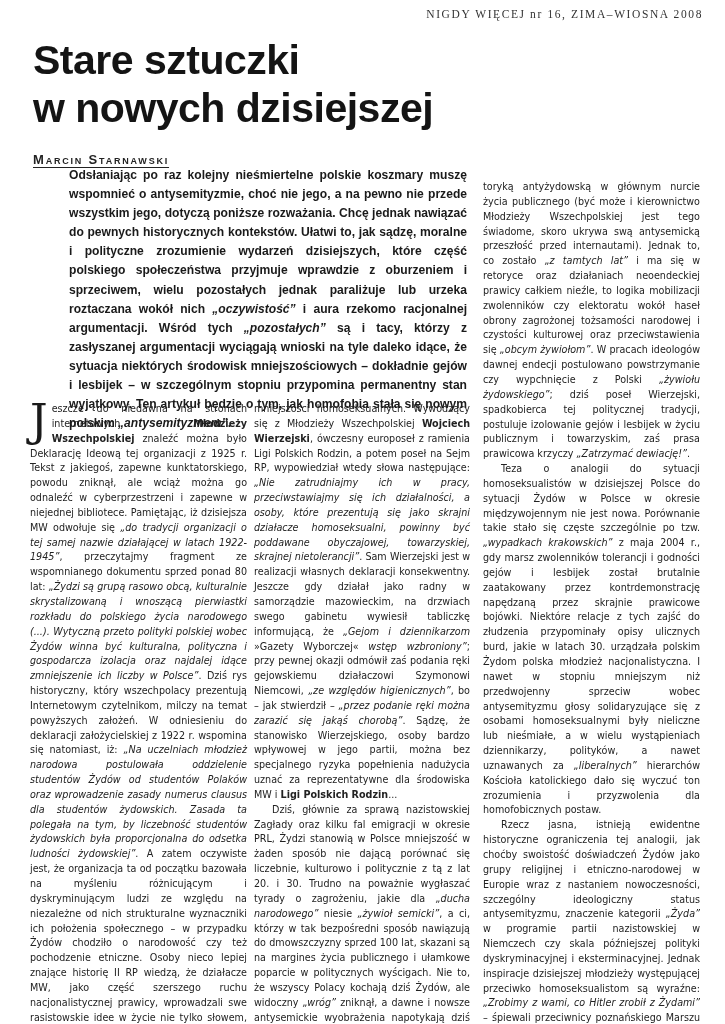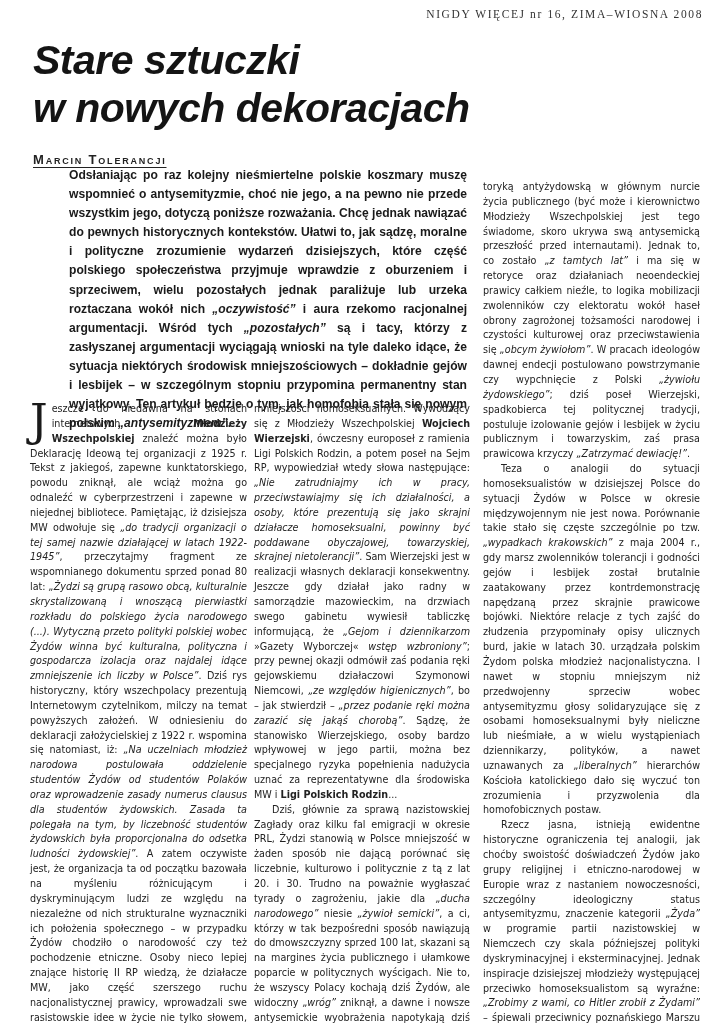--- a/index.html
+++ b/index.html
@@ -1,42 +1,42 @@
 <!DOCTYPE html>
 <html><head>
 <meta charset="utf-8">
 <style>
   html,body{margin:0;padding:0;background:#fff;}
   body{width:725px;height:1024px;position:relative;overflow:hidden;color:#1a1a1a;}
   .running-head{position:absolute;top:8px;right:22px;font-family:Liberation Serif, serif;font-size:11.5px;letter-spacing:1.6px;color:#333;}
-  .title{position:absolute;left:33px;top:36px;margin:0;font-family:"Liberation Sans",sans-serif;font-weight:900;font-size:41px;line-height:48px;letter-spacing:-0.5px;color:#141414;font-style:italic;}
+  .title{position:absolute;left:33px;top:36px;margin:0;font-family:"Liberation Sans",sans-serif;font-weight:900;font-size:41px;line-height:48px;letter-spacing:-0.5px;color:#141414;}
   .title span{display:block;}
   .author{position:absolute;left:33px;top:152px;font-family:"Liberation Sans",sans-serif;font-weight:bold;font-size:13px;letter-spacing:1.8px;font-variant:small-caps;text-decoration:underline;text-underline-offset:3px;color:#222;}
   .lead{position:absolute;left:69px;top:166px;width:398px;margin:0;font-family:"Liberation Sans",sans-serif;font-weight:bold;font-size:12.1px;line-height:19.1px;text-align:justify;color:#1a1a1a;}
   .col{position:absolute;font-family:"DejaVu Sans",sans-serif;font-size:9.6px;line-height:14.85px;text-align:justify;color:#222;hyphens:manual;}
   .col p{margin:0;}
   .col p.indent{text-indent:18px;}
   .col-left{left:30px;top:402px;width:217px;}
   .col-mid{left:254px;top:402px;width:216px;}
   .col-right{left:483px;top:180px;width:217px;}
   .dropcap{float:left;font-family:"DejaVu Serif",serif;font-size:44px;line-height:36px;margin:1px 4px 0 0;color:#1a1a1a;}
   i{}
   b{font-weight:bold;}
 </style>
 </head>
 <body>
 
 <div class="running-head">NIGDY WIĘCEJ nr 16, ZIMA–WIOSNA 2008</div>
 
 <h1 class="title">
   <span>Stare sztuczki</span>
-  <span>w nowych dekoracjach</span>
+  <span>w nowych dzisiejszej</span>
 </h1>
 
-<div class="author">Marcin Tolerancji</div>
+<div class="author">Marcin Starnawski</div>
 
 <p class="lead"><span>Odsłaniając po raz kolejny nieśmiertelne polskie koszmary muszę wspomnieć o antysemityzmie, choć nie jego, a na pewno nie przede wszystkim jego, dotyczą poniższe rozważania. Chcę jednak nawiązać do pewnych historycznych kontekstów. Ułatwi to, jak sądzę, moralne i polityczne zrozumienie wydarzeń dzisiejszych, które część polskiego społeczeństwa przyjmuje wprawdzie z oburzeniem i sprzeciwem, wielu pozostałych jednak paraliżuje lub urzeka roztaczana wokół nich </span><i>„oczywistość”</i><span> i aura rzekomo racjonalnej argumentacji. Wśród tych </span><i>„pozostałych”</i><span> są i tacy, którzy z zasłyszanej argumentacji wyciągają wnioski na tyle daleko idące, że sytuacja niektórych środowisk mniejszościowych – dokładnie gejów i lesbijek – w szczególnym stopniu przypomina permanentny stan wyjątkowy. Ten artykuł będzie o tym, jak homofobia stała się nowym polskim </span><i>„antysemityzmem”</i><span>.</span></p>
 
 <div class="col col-left">
   <p><span class="dropcap">J</span><span>eszcze do niedawna na stronach internetowych </span><b>Młodzieży Wszechpolskiej</b><span> znaleźć można było Deklarację Ideową tej organizacji z 1925 r. Tekst z jakiegoś, zapewne kunktatorskiego, powodu zniknął, ale wciąż można go odnaleźć w cyberprzestrzeni i zapewne w niejednej bibliotece. Pamiętając, iż dzisiejsza MW odwołuje się </span><i>„do tradycji organizacji o tej samej nazwie działającej w latach 1922-1945”</i><span>, przeczytajmy fragment ze wspomnianego dokumentu sprzed ponad 80 lat: </span><i>„Żydzi są grupą rasowo obcą, kulturalnie skrystalizowaną i wnoszącą pierwiastki rozkładu do polskiego życia narodowego (...). Wytyczną przeto polityki polskiej wobec Żydów winna być kulturalna, polityczna i gospodarcza izolacja oraz najdalej idące zmniejszenie ich liczby w Polsce”</i><span>. Dziś rys historyczny, który wszechpolacy prezentują Internetowym czytelnikom, milczy na temat powyższych założeń. W odniesieniu do deklaracji założycielskiej z 1922 r. wspomina się natomiast, iż: </span><i>„Na uczelniach młodzież narodowa postulowała oddzielenie studentów Żydów od studentów Polaków oraz wprowadzenie zasady numerus clausus dla studentów żydowskich. Zasada ta polegała na tym, by liczebność studentów żydowskich była proporcjonalna do odsetka ludności żydowskiej”</i><span>. A zatem oczywiste jest, że organizacja ta od początku bazowała na myśleniu różnicującym i dyskryminującym ludzi ze względu na niezależne od nich strukturalne wyznaczniki ich położenia społecznego – w przypadku Żydów chodziło o narodowość czy też pochodzenie etniczne. Osoby nieco lepiej znające historię II RP wiedzą, że działacze MW, jako część szerszego ruchu nacjonalistycznej prawicy, wprowadzali swe rasistowskie idee w życie nie tylko słowem, ale i agresywnym czynem.</span></p>
 
 </div>
 
 <div class="col col-mid">
   <p><span>mniejszości homoseksualnych. Wywodzący się z Młodzieży Wszechpolskiej </span><b>Wojciech Wierzejski</b><span>, ówczesny europoseł z ramienia Ligi Polskich Rodzin, a potem poseł na Sejm RP, wypowiedział wtedy słowa następujące: </span><i>„Nie zatrudniajmy ich w pracy, przeciwstawiajmy się ich działalności, a osoby, które prezentują się jako skrajni działacze homoseksualni, powinny być poddawane obyczajowej, towarzyskiej, skrajnej nietolerancji”</i><span>. Sam Wierzejski jest w realizacji własnych deklaracji konsekwentny. Jeszcze gdy działał jako radny w samorządzie mazowieckim, na drzwiach swego gabinetu wywiesił tabliczkę informującą, że </span><i>„Gejom i dziennikarzom</i><span> »Gazety Wyborczej« </span><i>wstęp wzbroniony”</i><span>; przy pewnej okazji odmówił zaś podania ręki gejowskiemu działaczowi Szymonowi Niemcowi, </span><i>„ze względów higienicznych”</i><span>, bo – jak stwierdził – </span><i>„przez podanie ręki można zarazić się jakąś chorobą”</i><span>. Sądzę, że stanowisko Wierzejskiego, osoby bardzo wpływowej w jego partii, można bez specjalnego ryzyka popełnienia nadużycia uznać za reprezentatywne dla środowiska MW i </span><b>Ligi Polskich Rodzin</b><span>...</span></p>

